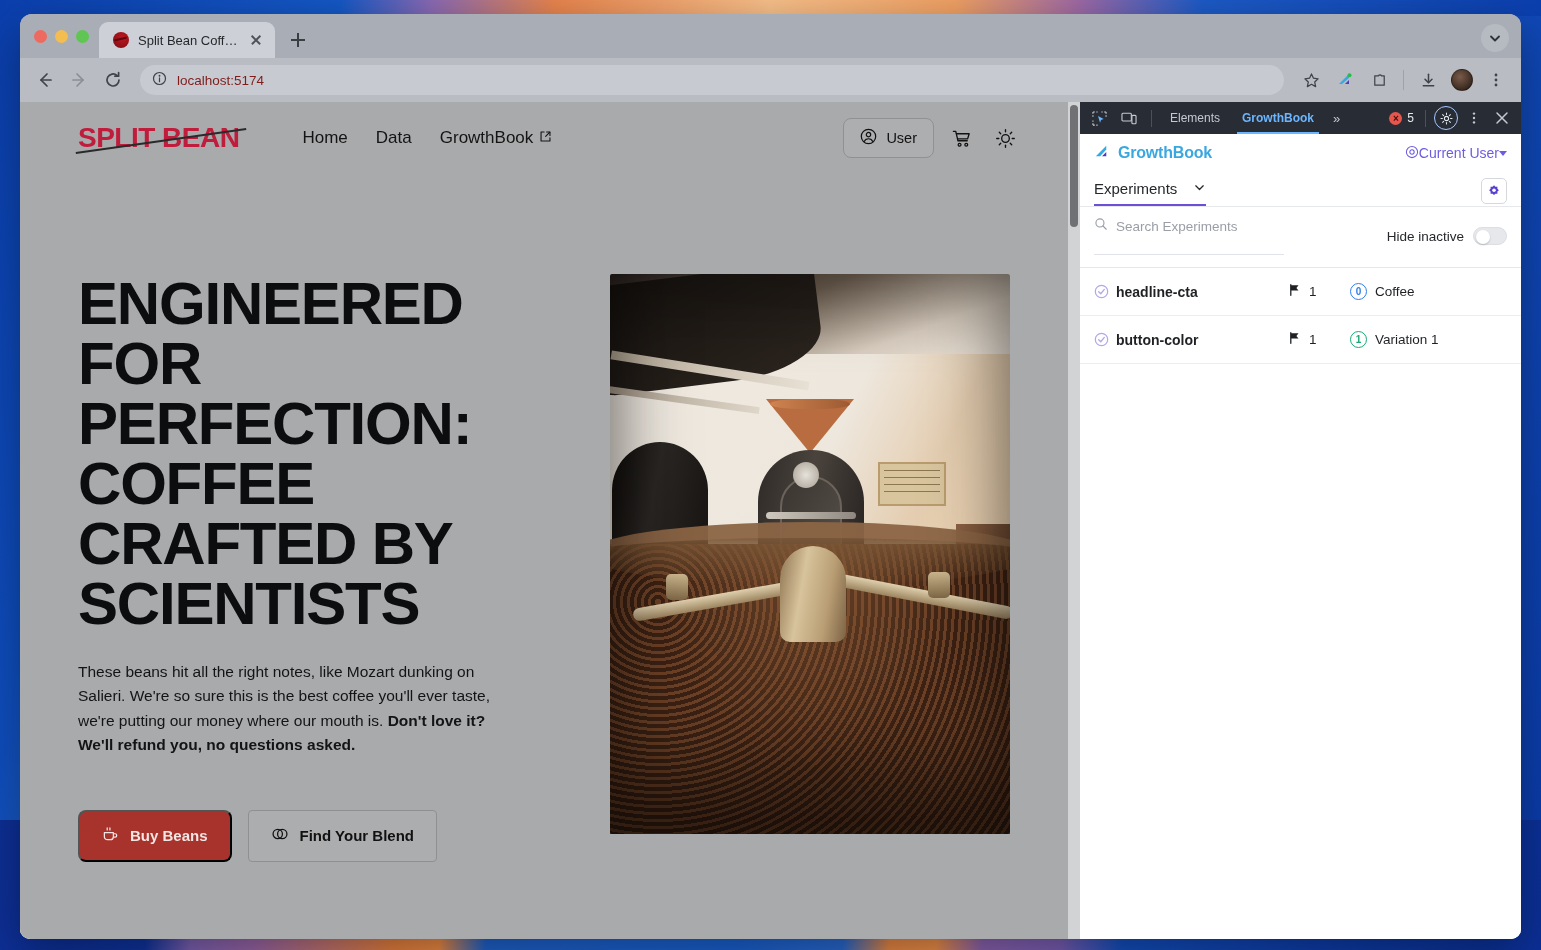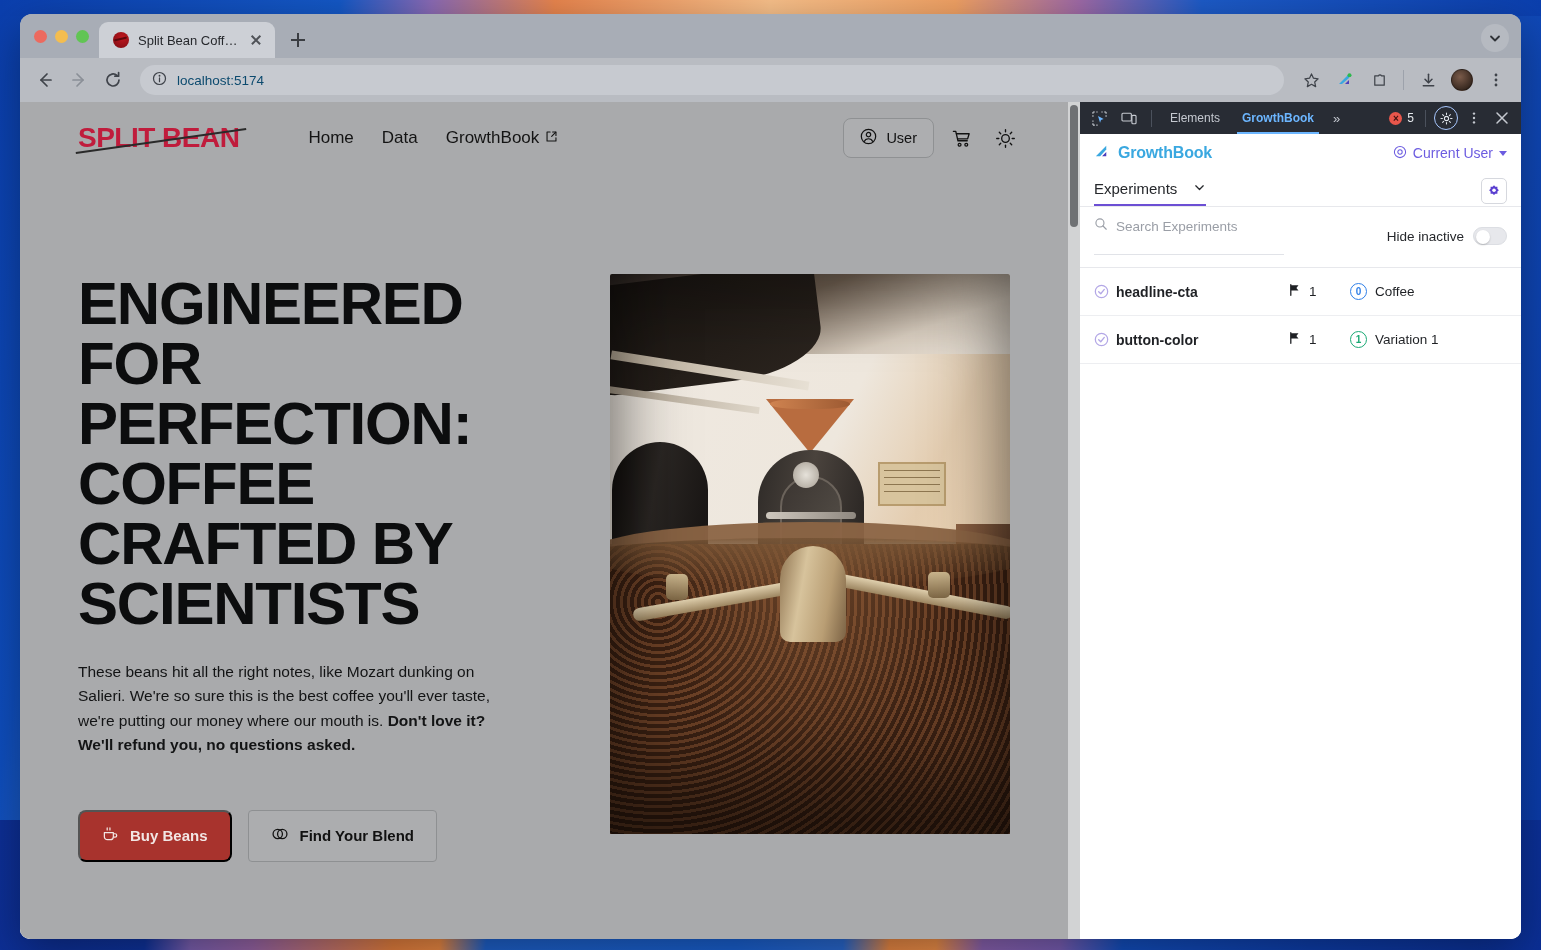--- a/index.html
+++ b/index.html
@@ -97,21 +97,21 @@
   }
   .tb-icon {
     width: 30px; height: 30px; display: flex; align-items: center;
     justify-content: center; border-radius: 50%; color: #2f3237; flex: none;
   }
   .omnibox {
     flex: 1; height: 30px; margin: 0 8px; border-radius: 15px;
     background: #c7cad0; display: flex; align-items: center; gap: 10px;
     padding: 0 12px;
   }
-  .omnibox .url { font-size: 13.5px; color: #0c4a6e; }
+  .omnibox .url { font-size: 13.5px; color: #7f1d1d; }
   .tb-sep { width:1px;height:20px;background:#9da2ab; margin:0 5px; }
   .avatar {
     width: 22px;height:22px;border-radius:50%;
     background: radial-gradient(circle at 40% 35%,#7a5b4a,#32241c 80%);
     border: 1px solid rgba(0,0,0,.25);
   }
 
   
   .content { display: flex; height: calc(925px - 88px); background:#fff; }
   .page {
@@ -121,21 +121,21 @@
     position:absolute; right:0; top:0; width: 12px; height: 100%;
     background: #d2d3d4;
   }
   .scroll-thumb {
     position:absolute; right:2px; top:3px; width: 8px; height: 122px;
     background: #6f7174; border-radius: 4px;
   }
 
   
   .nav {
-    height: 72px; display: flex; align-items: center; padding: 0 0 0 58px; gap: 11px;
+    height: 72px; display: flex; align-items: center; padding: 0 0 0 58px; gap: 5px;
   }
   .logo {
     font-size: 28px; font-weight: 800; letter-spacing: -0.5px;
     color: #c01c3c; position: relative; padding-right: 6px;
     font-family: "Liberation Sans", sans-serif;
   }
   .logo::after {
     content:""; position:absolute; left:-3px; top:18px; width: 172px; height: 2px;
     background: #2a2a2a; transform: rotate(-8deg);
   }
@@ -282,21 +282,21 @@
   .gear-circle {
     width:24px;height:24px;border-radius:50%;border:1.6px solid #a8c8ff;
     display:flex;align-items:center;justify-content:center; color:#dfe4ea;
   }
 
   .gb-top {
     height: 38px; display:flex; align-items:center; padding: 0 14px; flex:none;
   }
   .gb-logo { display:flex; align-items:center; gap:7px; }
   .gb-logo-text { font-size: 16px; font-weight: 700; color: #3aa8e0; letter-spacing: -0.2px; }
-  .gb-user { margin-left:auto; display:flex;align-items:center;gap:6px; color:#6c5ce0; font-size: 14px; }
+  .gb-user { margin-left:auto; display:flex;align-items:center;color:#6c5ce0; font-size: 14px; }
   .caret-d { width:0;height:0;border-left:4.5px solid transparent;border-right:4.5px solid transparent;border-top:5.5px solid currentColor; }
 
   .gb-tabs { display:flex; align-items:flex-end; padding: 0 14px; height: 34px; position:relative; flex:none;}
   .gb-tab {
     display:flex;align-items:center;gap:16px; font-size: 15px; color:#26282c;
     padding-bottom: 7px; border-bottom: 2.5px solid #6c4fd4;
   }
   .gb-settings-btn {
     margin-left:auto; width: 26px;height:26px;border:1px solid #d6d8de; border-radius:5px;
     display:flex;align-items:center;justify-content:center; color:#5a3fd0; margin-bottom: 2px;

